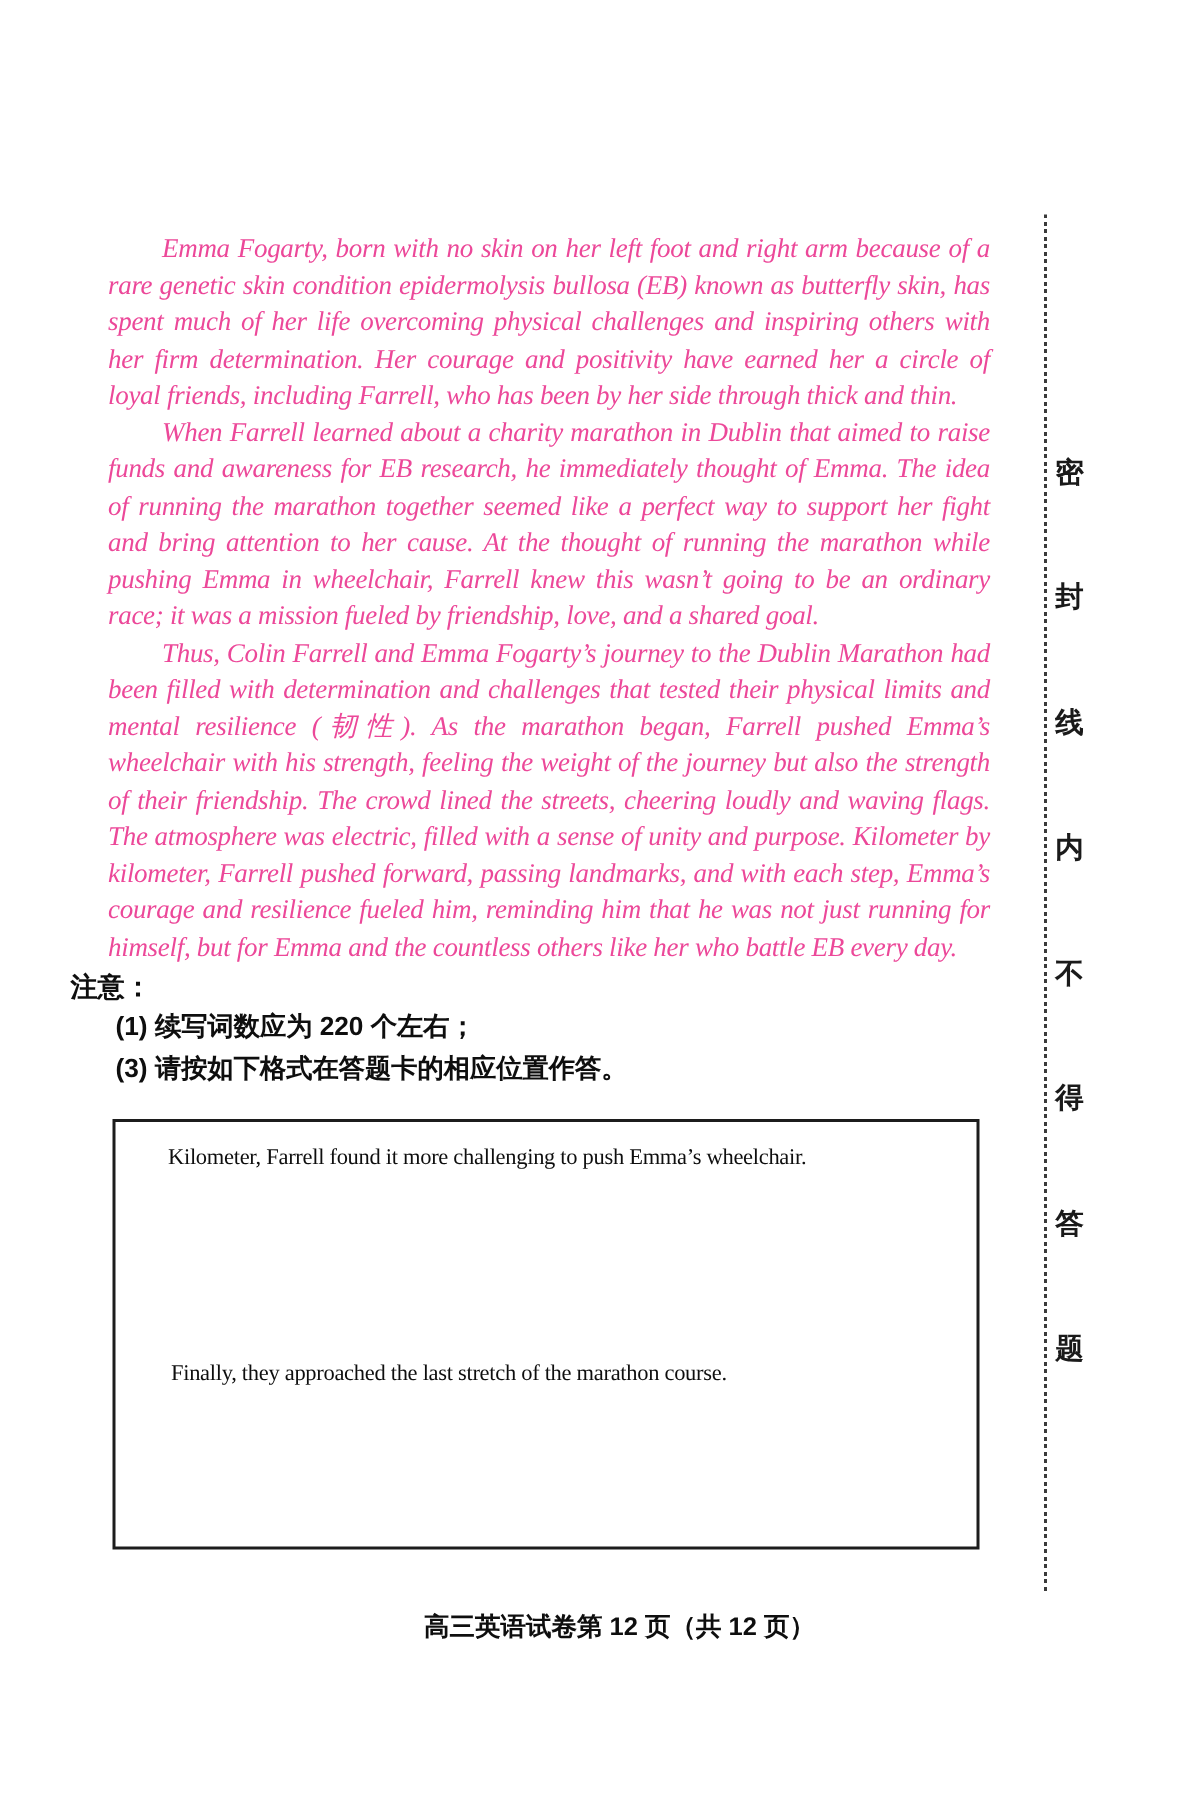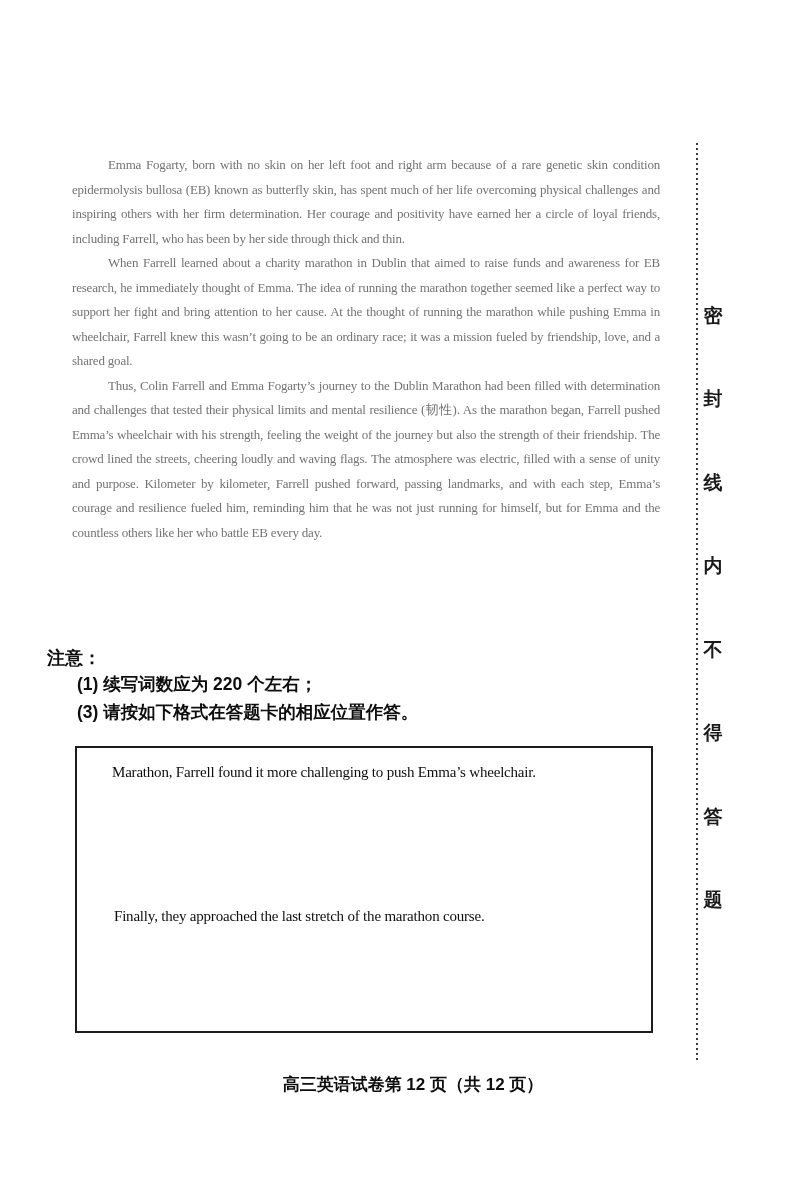--- a/index.html
+++ b/index.html
@@ -15,26 +15,27 @@
 
   
   .passage {
     position: absolute;
     left: 72px;
     top: 153px;
     width: 588px;
   }
   .para {
     margin: 0;
-    font-size: 13px;
+    font-size: 18px;
     line-height: 24.5px;
     letter-spacing: -0.2px;
     text-align: justify;
     text-indent: 36px;
-    color: #737373;
+    color: #ec4899;
+    font-style: italic;
   }
 
   
   .notes {
     position: absolute;
     left: 47px;
     top: 645px;
     width: 600px;
     font-family: "Liberation Sans", "DejaVu Sans", sans-serif;
     color: #0e0e0e;
@@ -128,21 +129,21 @@
   <section class="notes">
     <div class="notes-heading">注意：</div>
     <div class="notes-items">
 
     <div class="note-item">(1) 续写词数应为 220 个左右；</div>
         <div class="note-item">(3) 请按如下格式在答题卡的相应位置作答。</div>
       </div>
   </section>
 
   <div class="answer-box">
-    <p class="prompt prompt1">Marathon, Farrell found it more challenging to push Emma’s wheelchair.</p>
+    <p class="prompt prompt1">Kilometer, Farrell found it more challenging to push Emma’s wheelchair.</p>
     <p class="prompt prompt2">Finally, they approached the last stretch of the marathon course.</p>
   </div>
 
   <div class="seal-line"></div>
 
   <div class="seal-text">
 
   <span class="seal-char">密</span>
       <span class="seal-char">封</span>
       <span class="seal-char">线</span>

